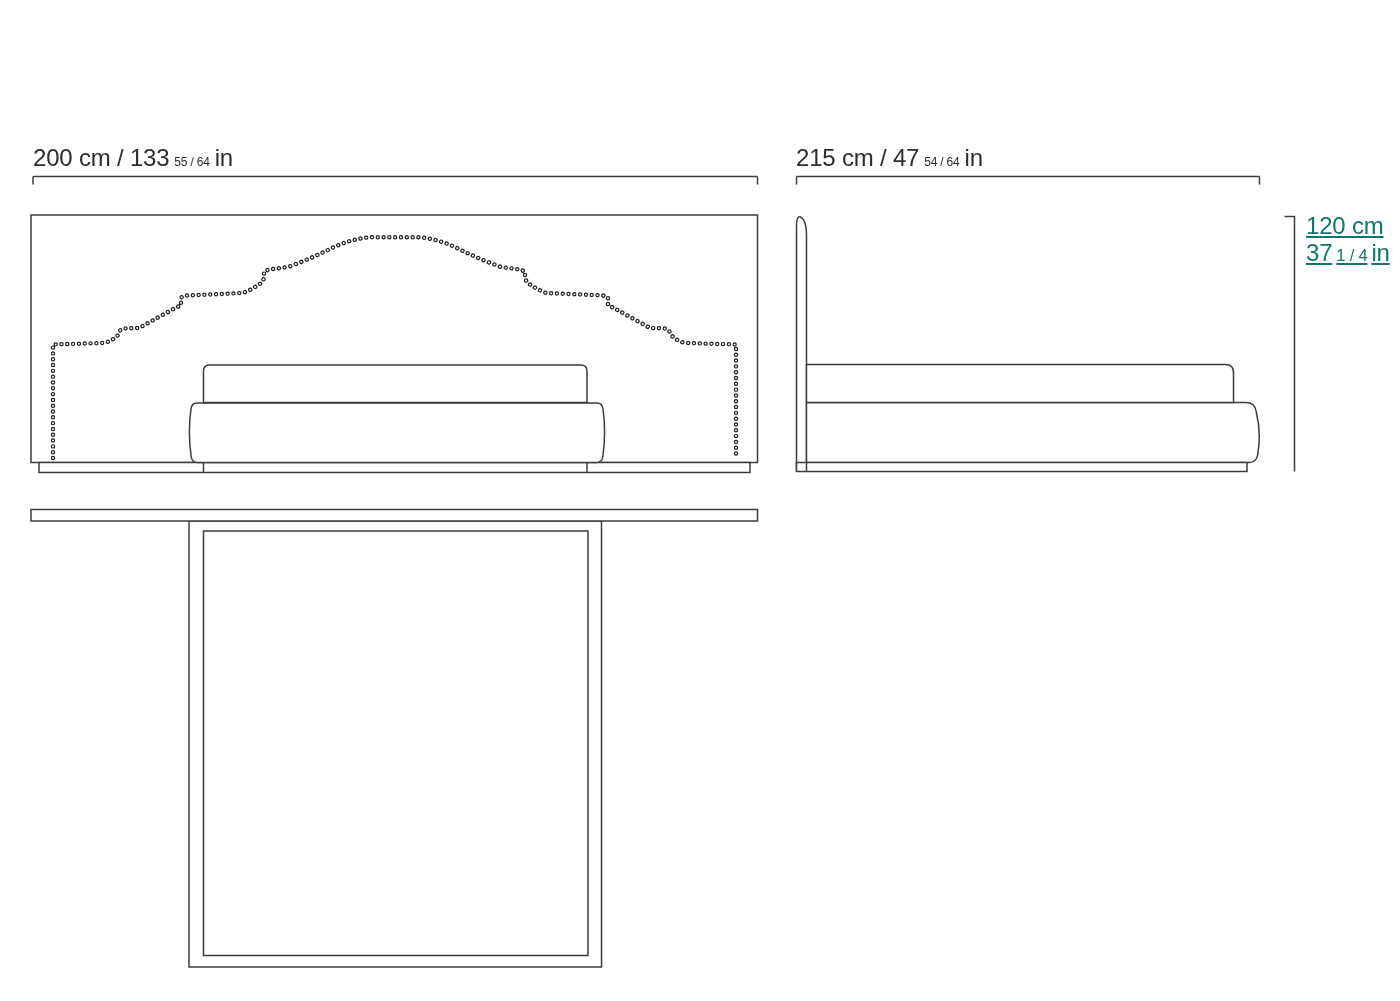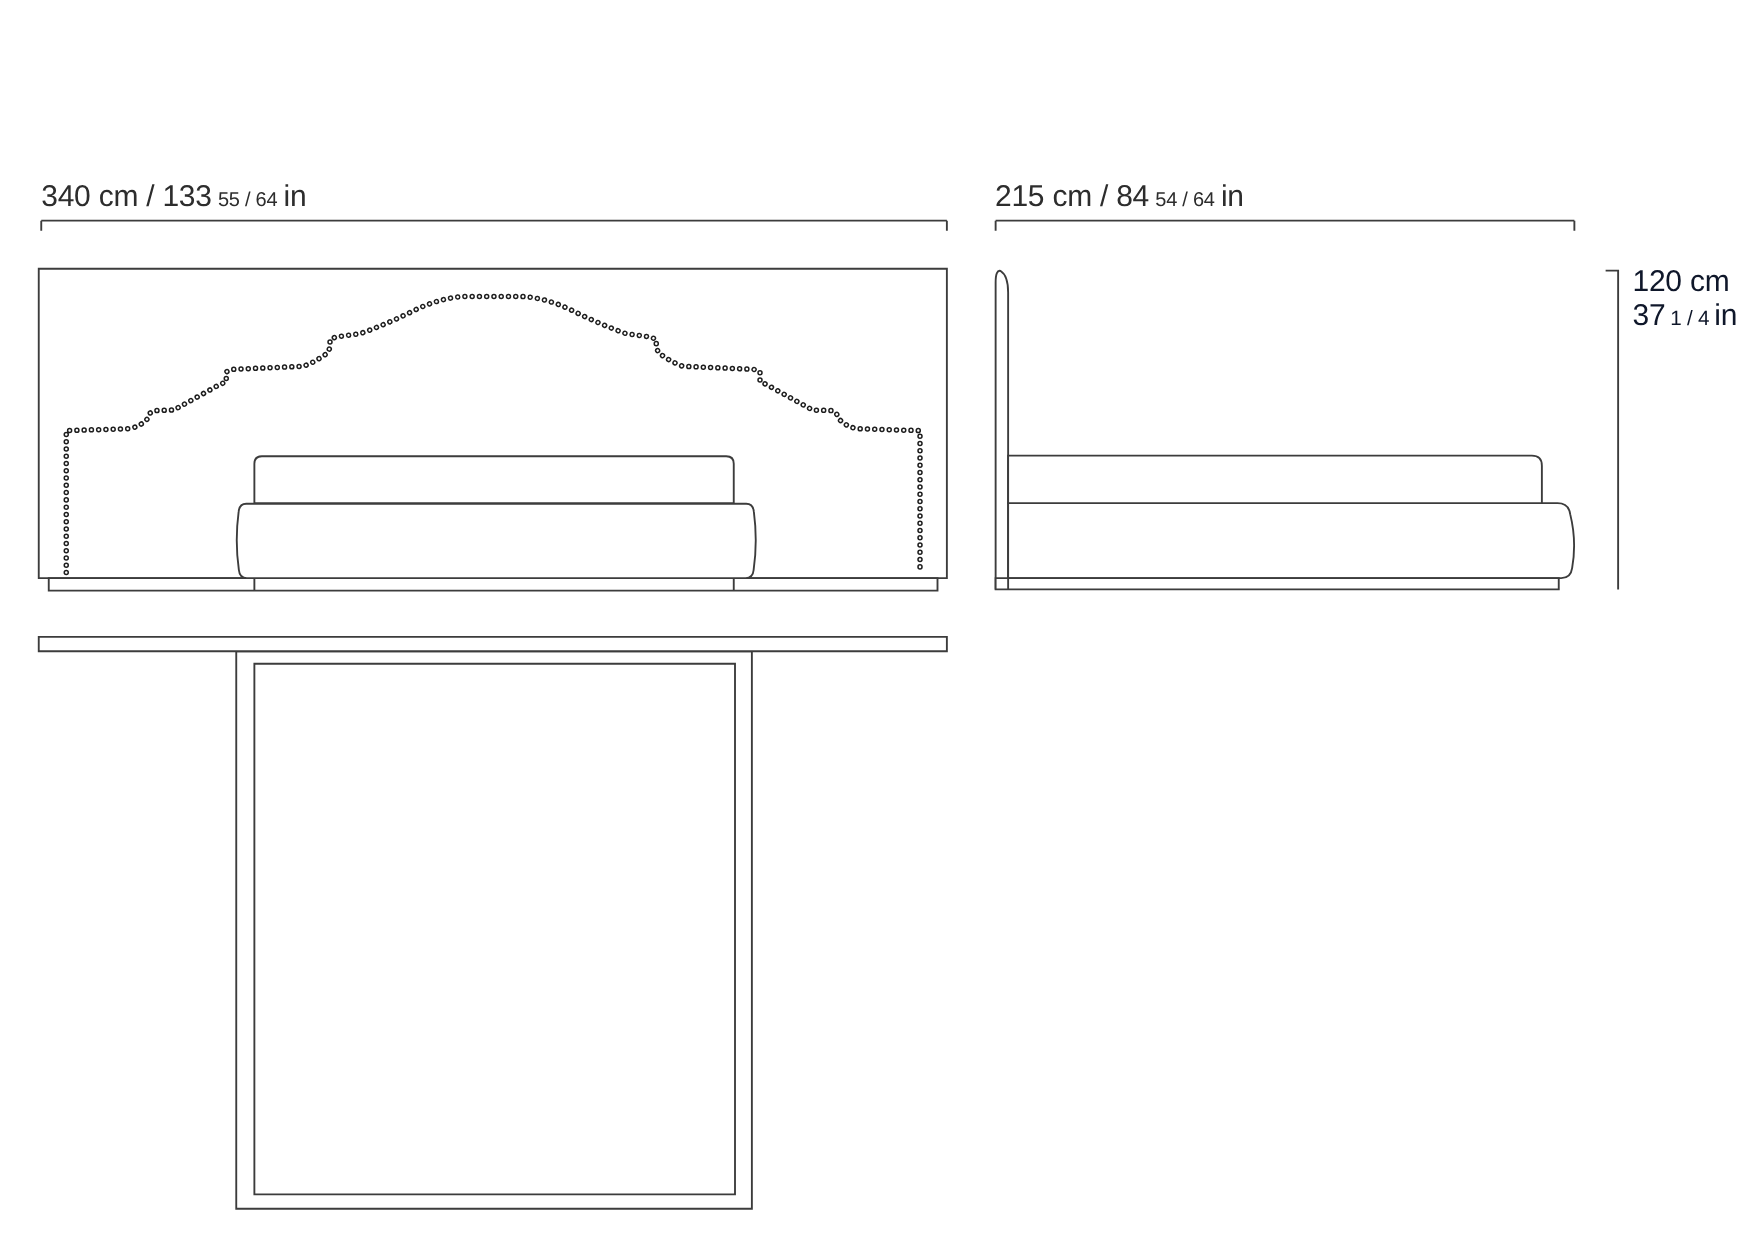--- a/index.html
+++ b/index.html
@@ -23,30 +23,31 @@
   }
   .dim-label {
     position: absolute;
     font-size: 24px;
     line-height: 24px;
     letter-spacing: -0.2px;
     color: #2d2d2d;
     white-space: nowrap;
   }
   .dim-label .frac {
-    font-size: 16px;
+    font-size: 12px;
     margin: 0 5px;
   }
   .height-label {
     position: absolute;
     font-size: 24px;
     line-height: 27px;
     letter-spacing: -0.2px;
-    color: #0f172a;
+    color: #0f766e;
     white-space: nowrap;
+    text-decoration: underline;
   }
   .height-label .row { display: block; }
   .height-label .frac {
     font-size: 16.5px;
     margin: 0 4px;
     text-align: center;
   }
   svg * { vector-effect: non-scaling-stroke; }
 </style>
 </head>
@@ -107,25 +108,25 @@
 
       <rect x="189" y="521" width="412.5" height="446" fill="#ffffff"></rect>
 
       <rect x="31" y="509.5" width="726.5" height="11.5" fill="#ffffff"></rect>
 
       <rect x="203.5" y="531" width="384.5" height="424.5" fill="#ffffff"></rect>
     </g>
   </svg>
 
   <div class="dim-label" style="left:33px; top:146px;">
-    <span>340 cm / 133</span><span class="frac">55 / 64</span><span>in</span>
+    <span>200 cm / 133</span><span class="frac">55 / 64</span><span>in</span>
   </div>
 
   <div class="dim-label" style="left:796px; top:146px;">
-    <span>215 cm / 84</span><span class="frac">54 / 64</span><span>in</span>
+    <span>215 cm / 47</span><span class="frac">54 / 64</span><span>in</span>
   </div>
 
   <div class="height-label" style="left:1306px; top:212px;">
     <span class="row">120 cm</span>
     <span class="row">
       <span>37</span><span class="frac">1 / 4</span><span>in</span>
     </span>
   </div>
 
 </div>

